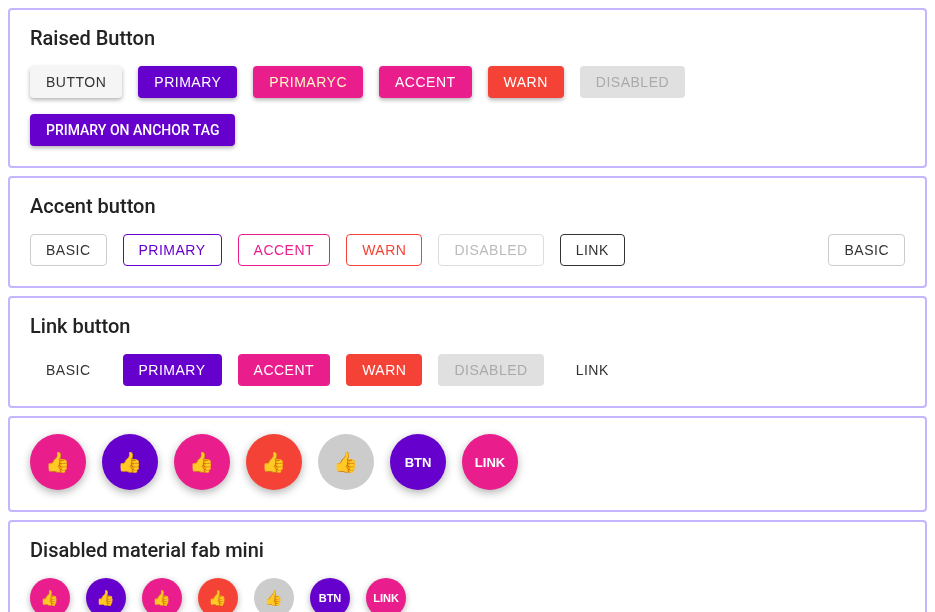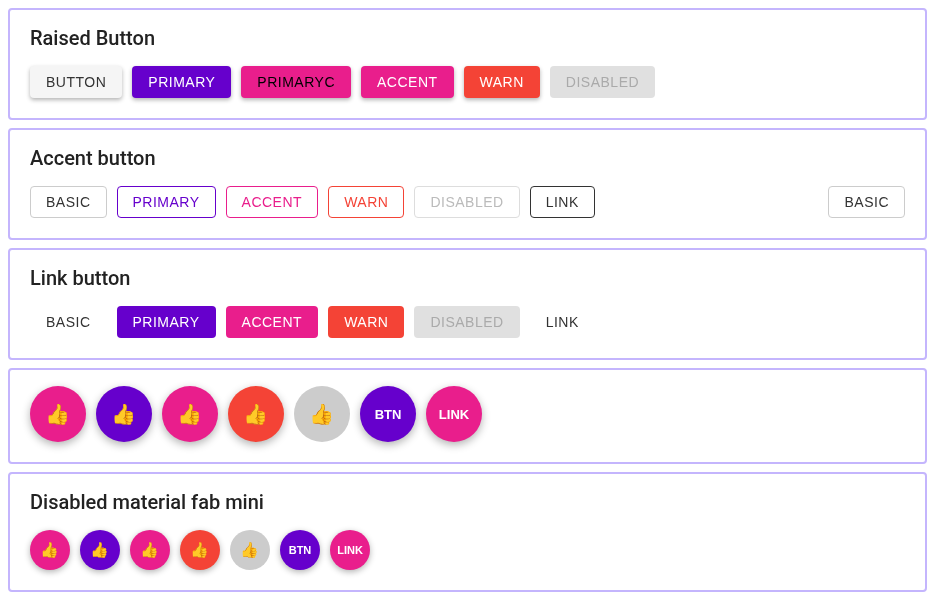--- a/index.html
+++ b/index.html
@@ -17,21 +17,21 @@
     .section-title {
       font-size: 20px;
       font-weight: 500;
       color: #222;
       margin-bottom: 16px;
     }
     .btn-row {
       display: flex;
       align-items: center;
       flex-wrap: wrap;
-      gap: 10px;
+      gap: 16px;
     }
 
     
     .btn-raised {
       padding: 8px 16px;
       border: none;
       border-radius: 4px;
       font-size: 14px;
       font-weight: 500;
       cursor: pointer;
@@ -42,21 +42,21 @@
     .btn-raised-default {
       background: #f5f5f5;
       color: #333;
     }
     .btn-raised-primary {
       background: #6600cc;
       color: #fff;
     }
     .btn-raised-primaryc {
       background: #e91e8c;
-      color: #000000;
+      color: #fef9c3;
     }
     .btn-raised-accent {
       background: #e91e8c;
       color: #fff;
     }
     .btn-raised-warn {
       background: #f44336;
       color: #fff;
     }
     .btn-raised-disabled {
@@ -213,20 +213,21 @@
 
 <div class="section">
   <div class="section-title">Raised Button</div>
   <div class="btn-row">
     <button class="btn-raised btn-raised-default">Button</button>
     <button class="btn-raised btn-raised-primary">Primary</button>
     <button class="btn-raised btn-raised-primaryc">PrimaryC</button>
     <button class="btn-raised btn-raised-accent">Accent</button>
     <button class="btn-raised btn-raised-warn">Warn</button>
     <button class="btn-raised btn-raised-disabled" disabled="">Disabled</button>
+    <a class="btn-raised-anchor" href="#">Primary on Anchor tag</a>
   </div>
 </div>
 
 <div class="section">
   <div class="section-title">Accent button</div>
   <div class="btn-row">
     <button class="btn-stroked btn-stroked-basic">Basic</button>
     <button class="btn-stroked btn-stroked-primary">Primary</button>
     <button class="btn-stroked btn-stroked-accent">Accent</button>
     <button class="btn-stroked btn-stroked-warn">Warn</button>

